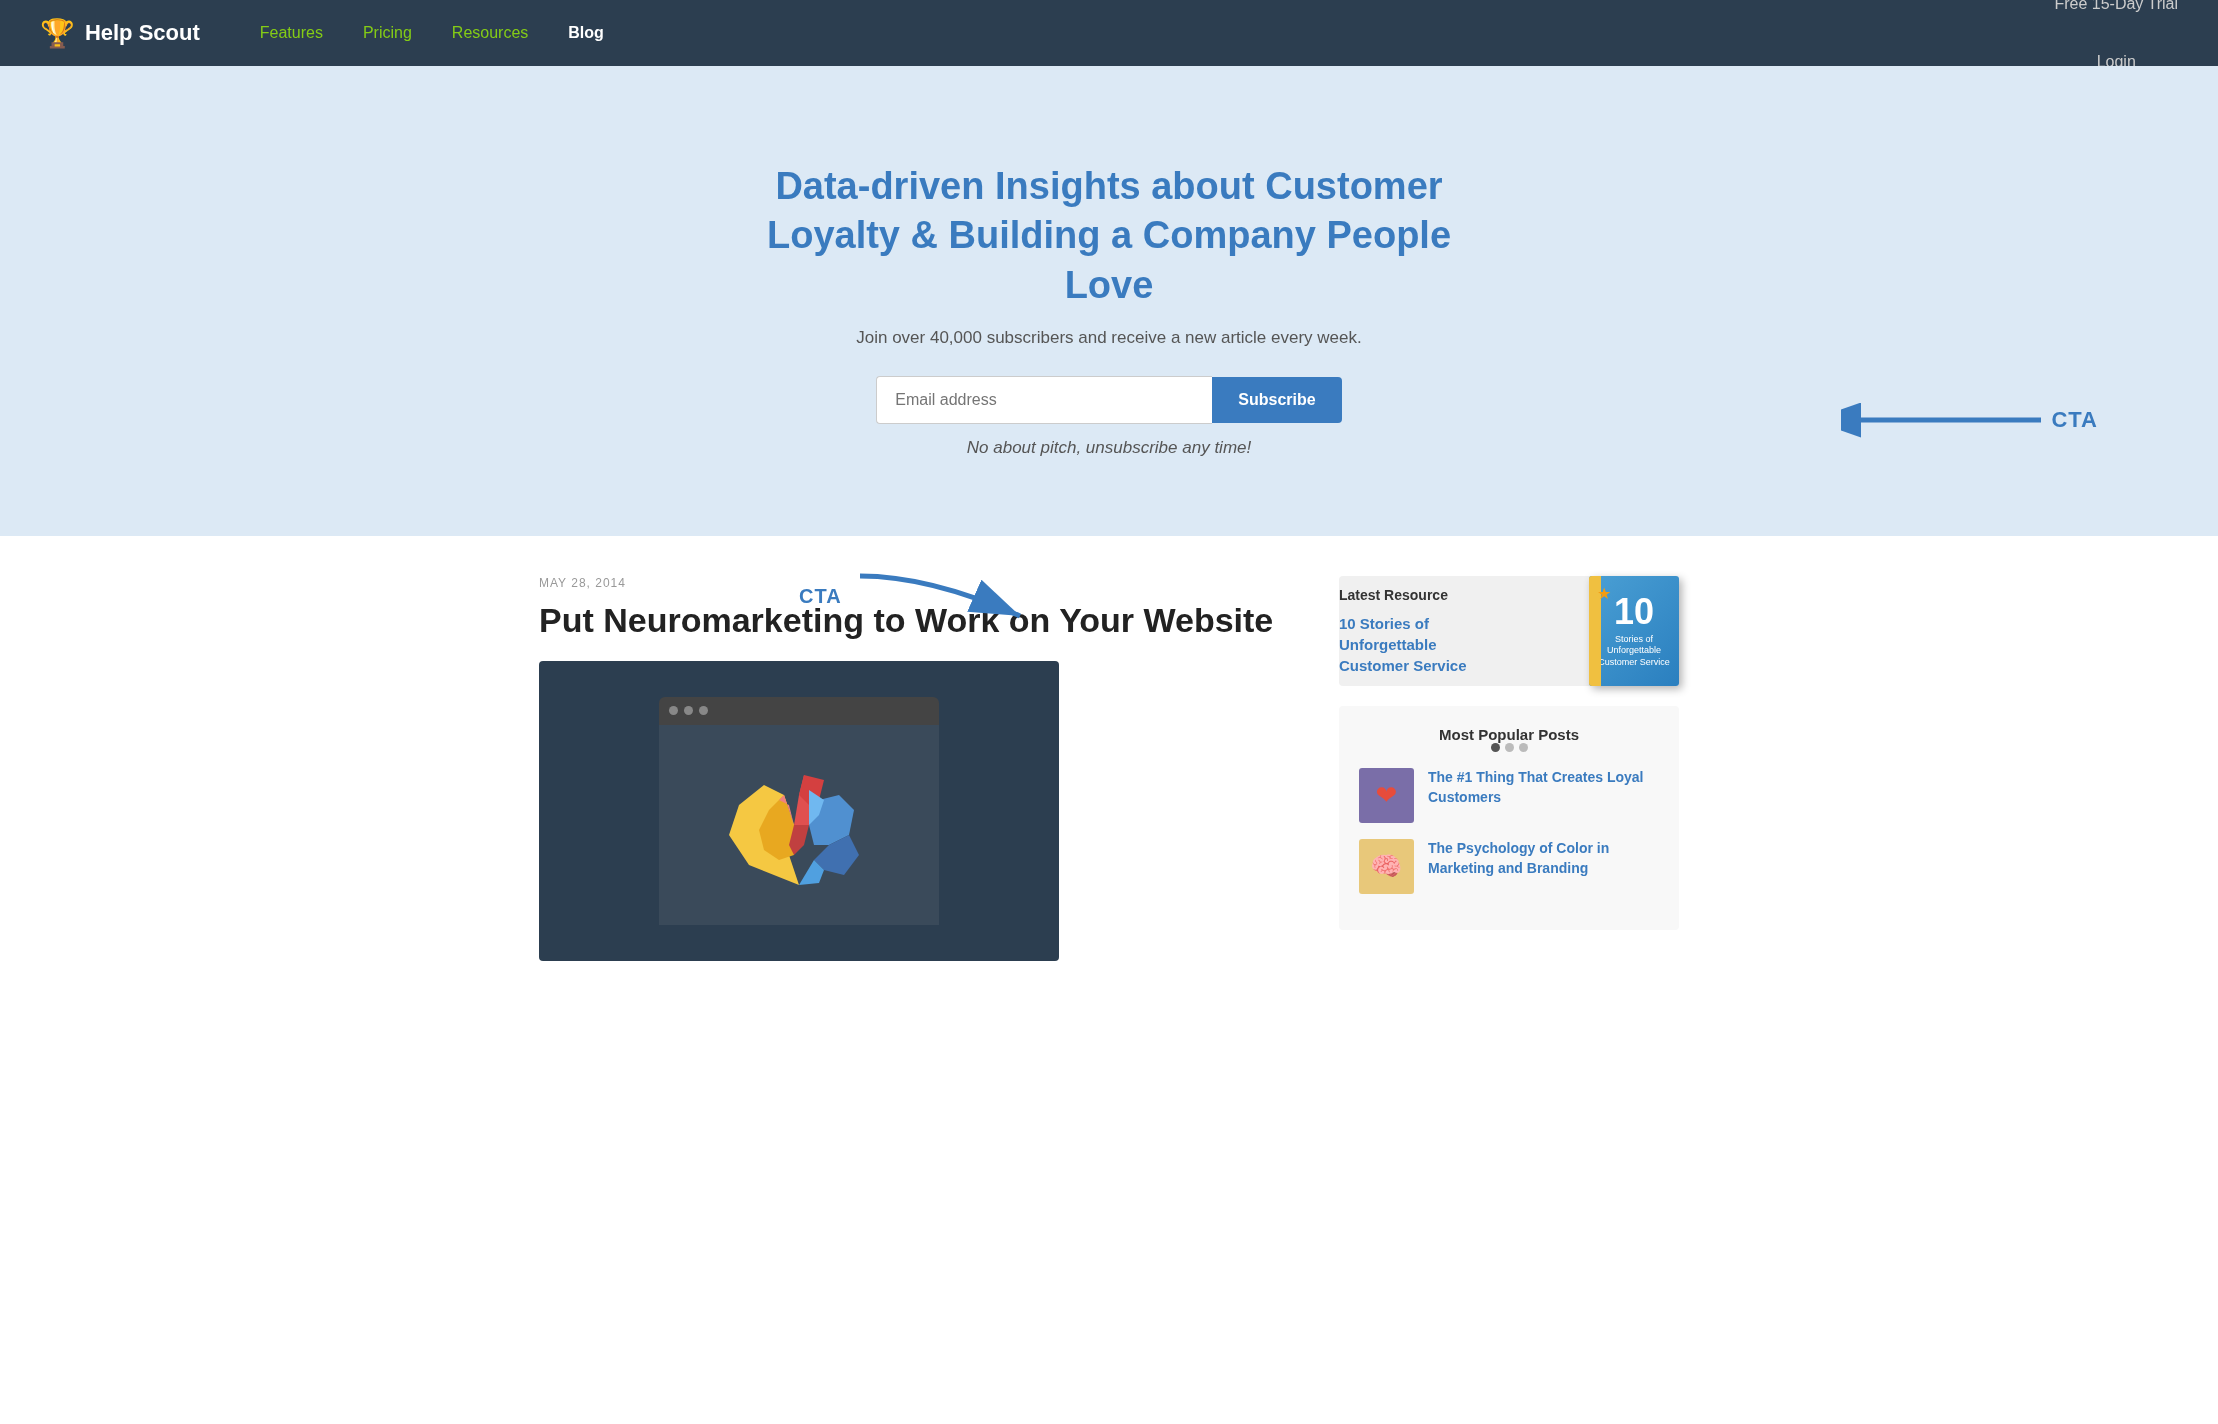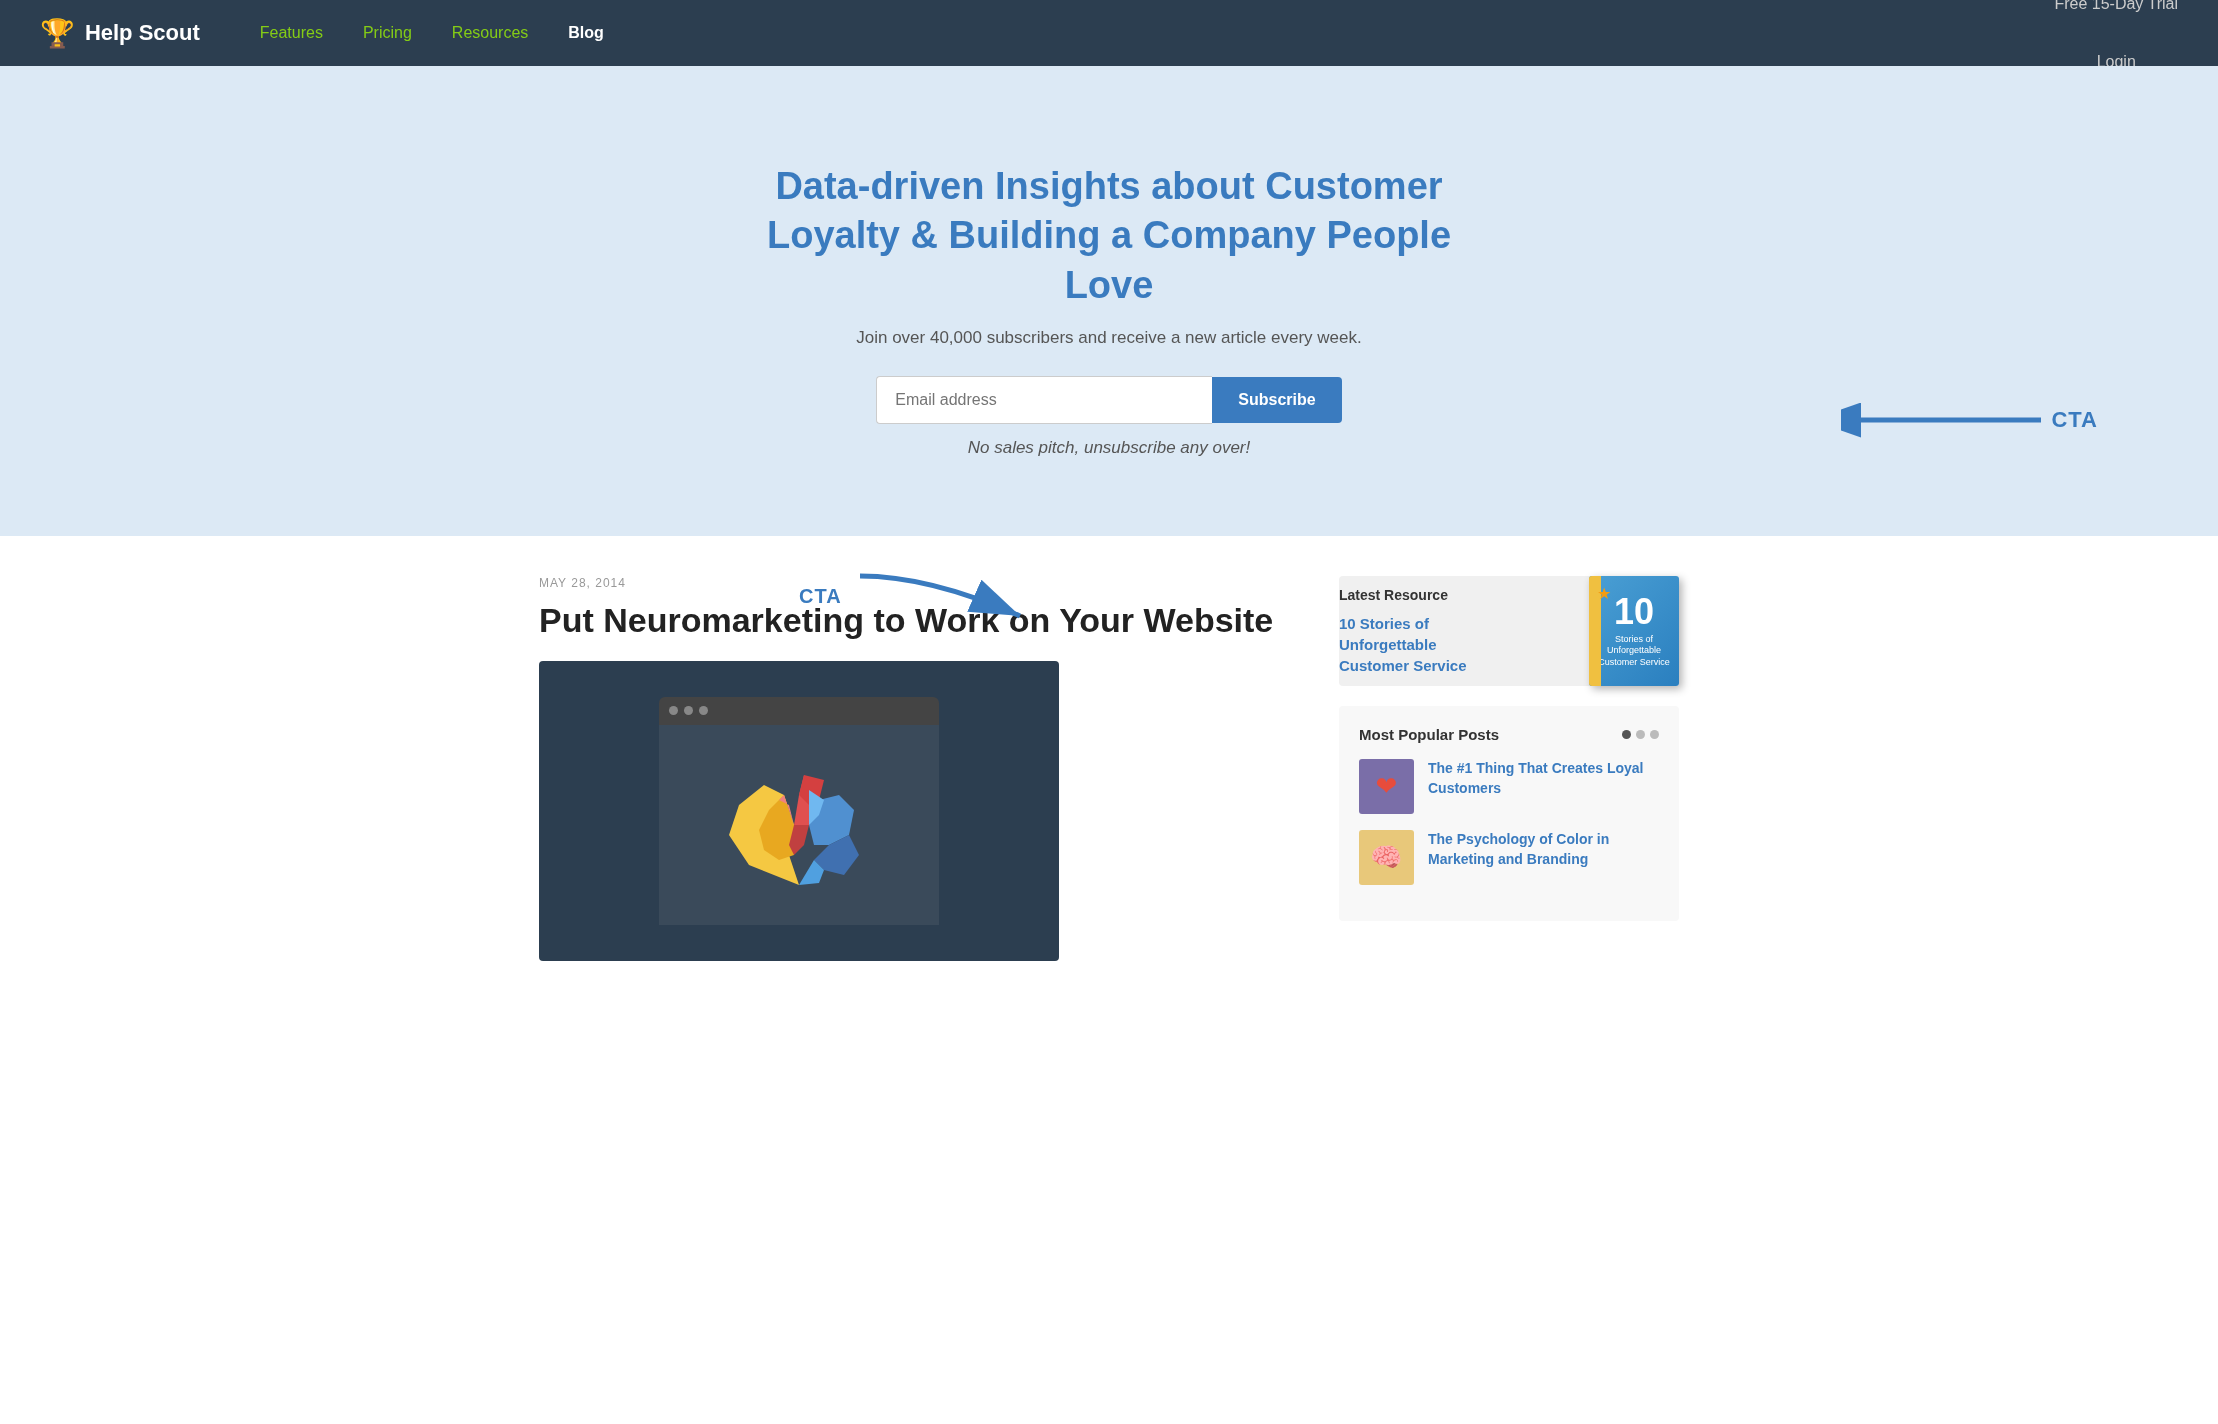--- a/index.html
+++ b/index.html
@@ -291,20 +291,21 @@
     .popular-posts {
       background: #f8f8f8;
       border-radius: 4px;
       padding: 20px;
     }
     .popular-posts-header {
       display: flex;
       align-items: center;
       justify-content: space-between;
       margin-bottom: 16px;
+      flex-direction: column;
     }
     .popular-posts-title {
       font-size: 15px;
       font-weight: 700;
       color: #333;
     }
     .dots {
       display: flex;
       gap: 5px;
     }
@@ -393,21 +394,21 @@
         <defs>
           <marker id="arrowhead" markerWidth="10" markerHeight="7" refX="0" refY="3.5" orient="auto">
             <polygon points="0 0, 10 3.5, 0 7" fill="#3a7bbf"></polygon>
           </marker>
         </defs>
         <line x1="200" y1="30" x2="20" y2="30" stroke="#3a7bbf" stroke-width="5" marker-end="url(#arrowhead)"></line>
       </svg>
       <span class="cta-label">CTA</span>
     </div>
   </div>
-  <p class="hero-disclaimer">No sales pitch, unsubscribe any over!</p>
+  <p class="hero-disclaimer">No about pitch, unsubscribe any time!</p>
 </section>
 
 <div class="main-content">
 
   <div class="cta-arrow-bottom">
     <span class="cta-label-bottom">CTA</span>
     <svg width="200" height="60" viewBox="0 0 200 60">
       <defs>
         <marker id="arrowhead2" markerWidth="10" markerHeight="7" refX="10" refY="3.5" orient="auto">
           <polygon points="10 3.5, 0 0, 0 7" fill="#3a7bbf"></polygon>

